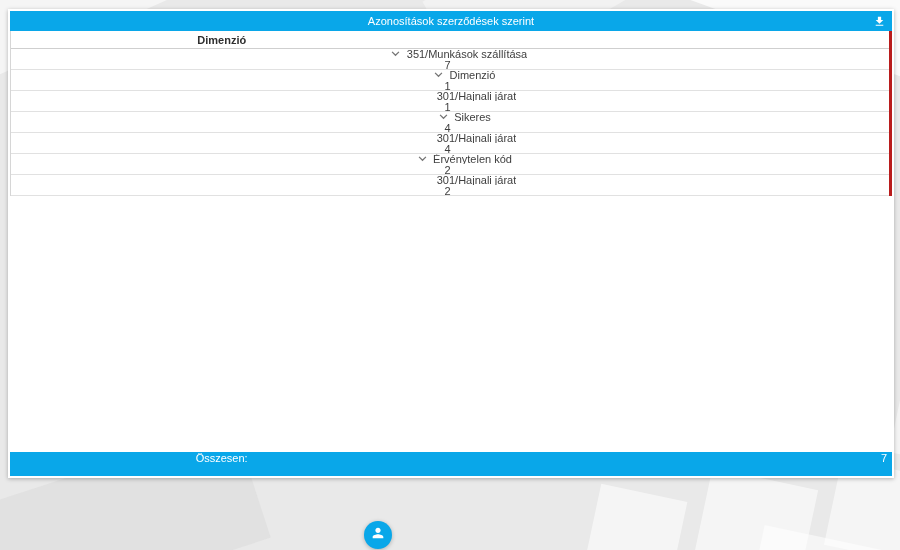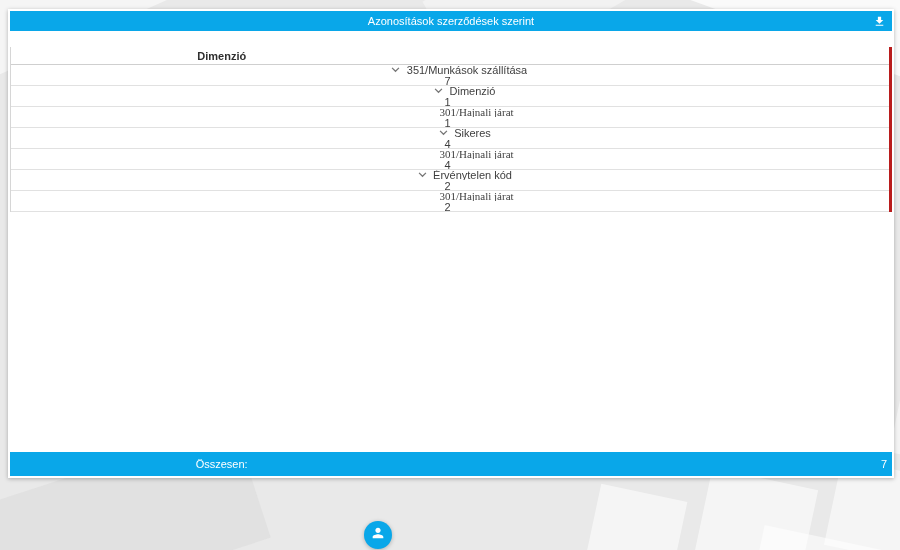--- a/index.html
+++ b/index.html
@@ -22,21 +22,21 @@
   .bg-block-c { left:832px; top:468px; width:100px; height:88px; transform:rotate(12deg); }
   .bg-block-d { left:758px; top:538px; width:130px; height:50px; transform:rotate(12deg); }
   .bg-block-e { left:905px; top:300px; width:60px; height:160px; transform:rotate(12deg); background:rgba(255,255,255,0.5); }
 
   
   .panel {
     position:absolute; left:8px; top:9px; width:886px; height:469px;
     background:#ffffff; z-index:2;
     box-shadow:0 1px 4px rgba(0,0,0,0.28);
     padding:2px;
-    display:flex; flex-direction:column;gap:16px;
+    display:flex; flex-direction:column;
   }
   .titlebar {
     height:20px; flex:0 0 20px;
     background:var(--accent);
     color:#ffffff; font-size:11px;
     display:flex; align-items:center; justify-content:center;
     position:relative;
   }
   .download-btn {
     position:absolute; right:5px; top:3px;
@@ -63,29 +63,29 @@
   .header-row .col-val { font-weight:bold; color:#2f2f2f; }
 
   .chevron {
     width:10px; height:10px; flex:0 0 10px;
     display:inline-flex; align-items:center; justify-content:center;
     cursor:pointer;
   }
   .lvl1 .chevron { margin-left:18px; }
   .lvl2 .chevron { margin-left:29px; }
   .lvl1 .row-label, .lvl2 .row-label { padding-left:6px; }
-  .lvl3 .row-label { padding-left:53px;font-family:Liberation Serif, serif; }
+  .lvl3 .row-label { padding-left:53px; }
 
   .spacer { flex:1; }
 
   .footerbar {
     flex:0 0 24px; height:24px;
     background:var(--accent);
     color:#ffffff; font-size:11px;
-    display:flex; align-items:center;
+    display:flex; align-items:flex-start;
   }
   .footerbar .col-dim { justify-content:center; }
 
   
   .fab {
     position:absolute; left:364px; top:521px;
     width:28px; height:28px; border-radius:50%;
     background:var(--accent);
     display:flex; align-items:center; justify-content:center;
     box-shadow:0 1px 4px rgba(0,0,0,0.25);

